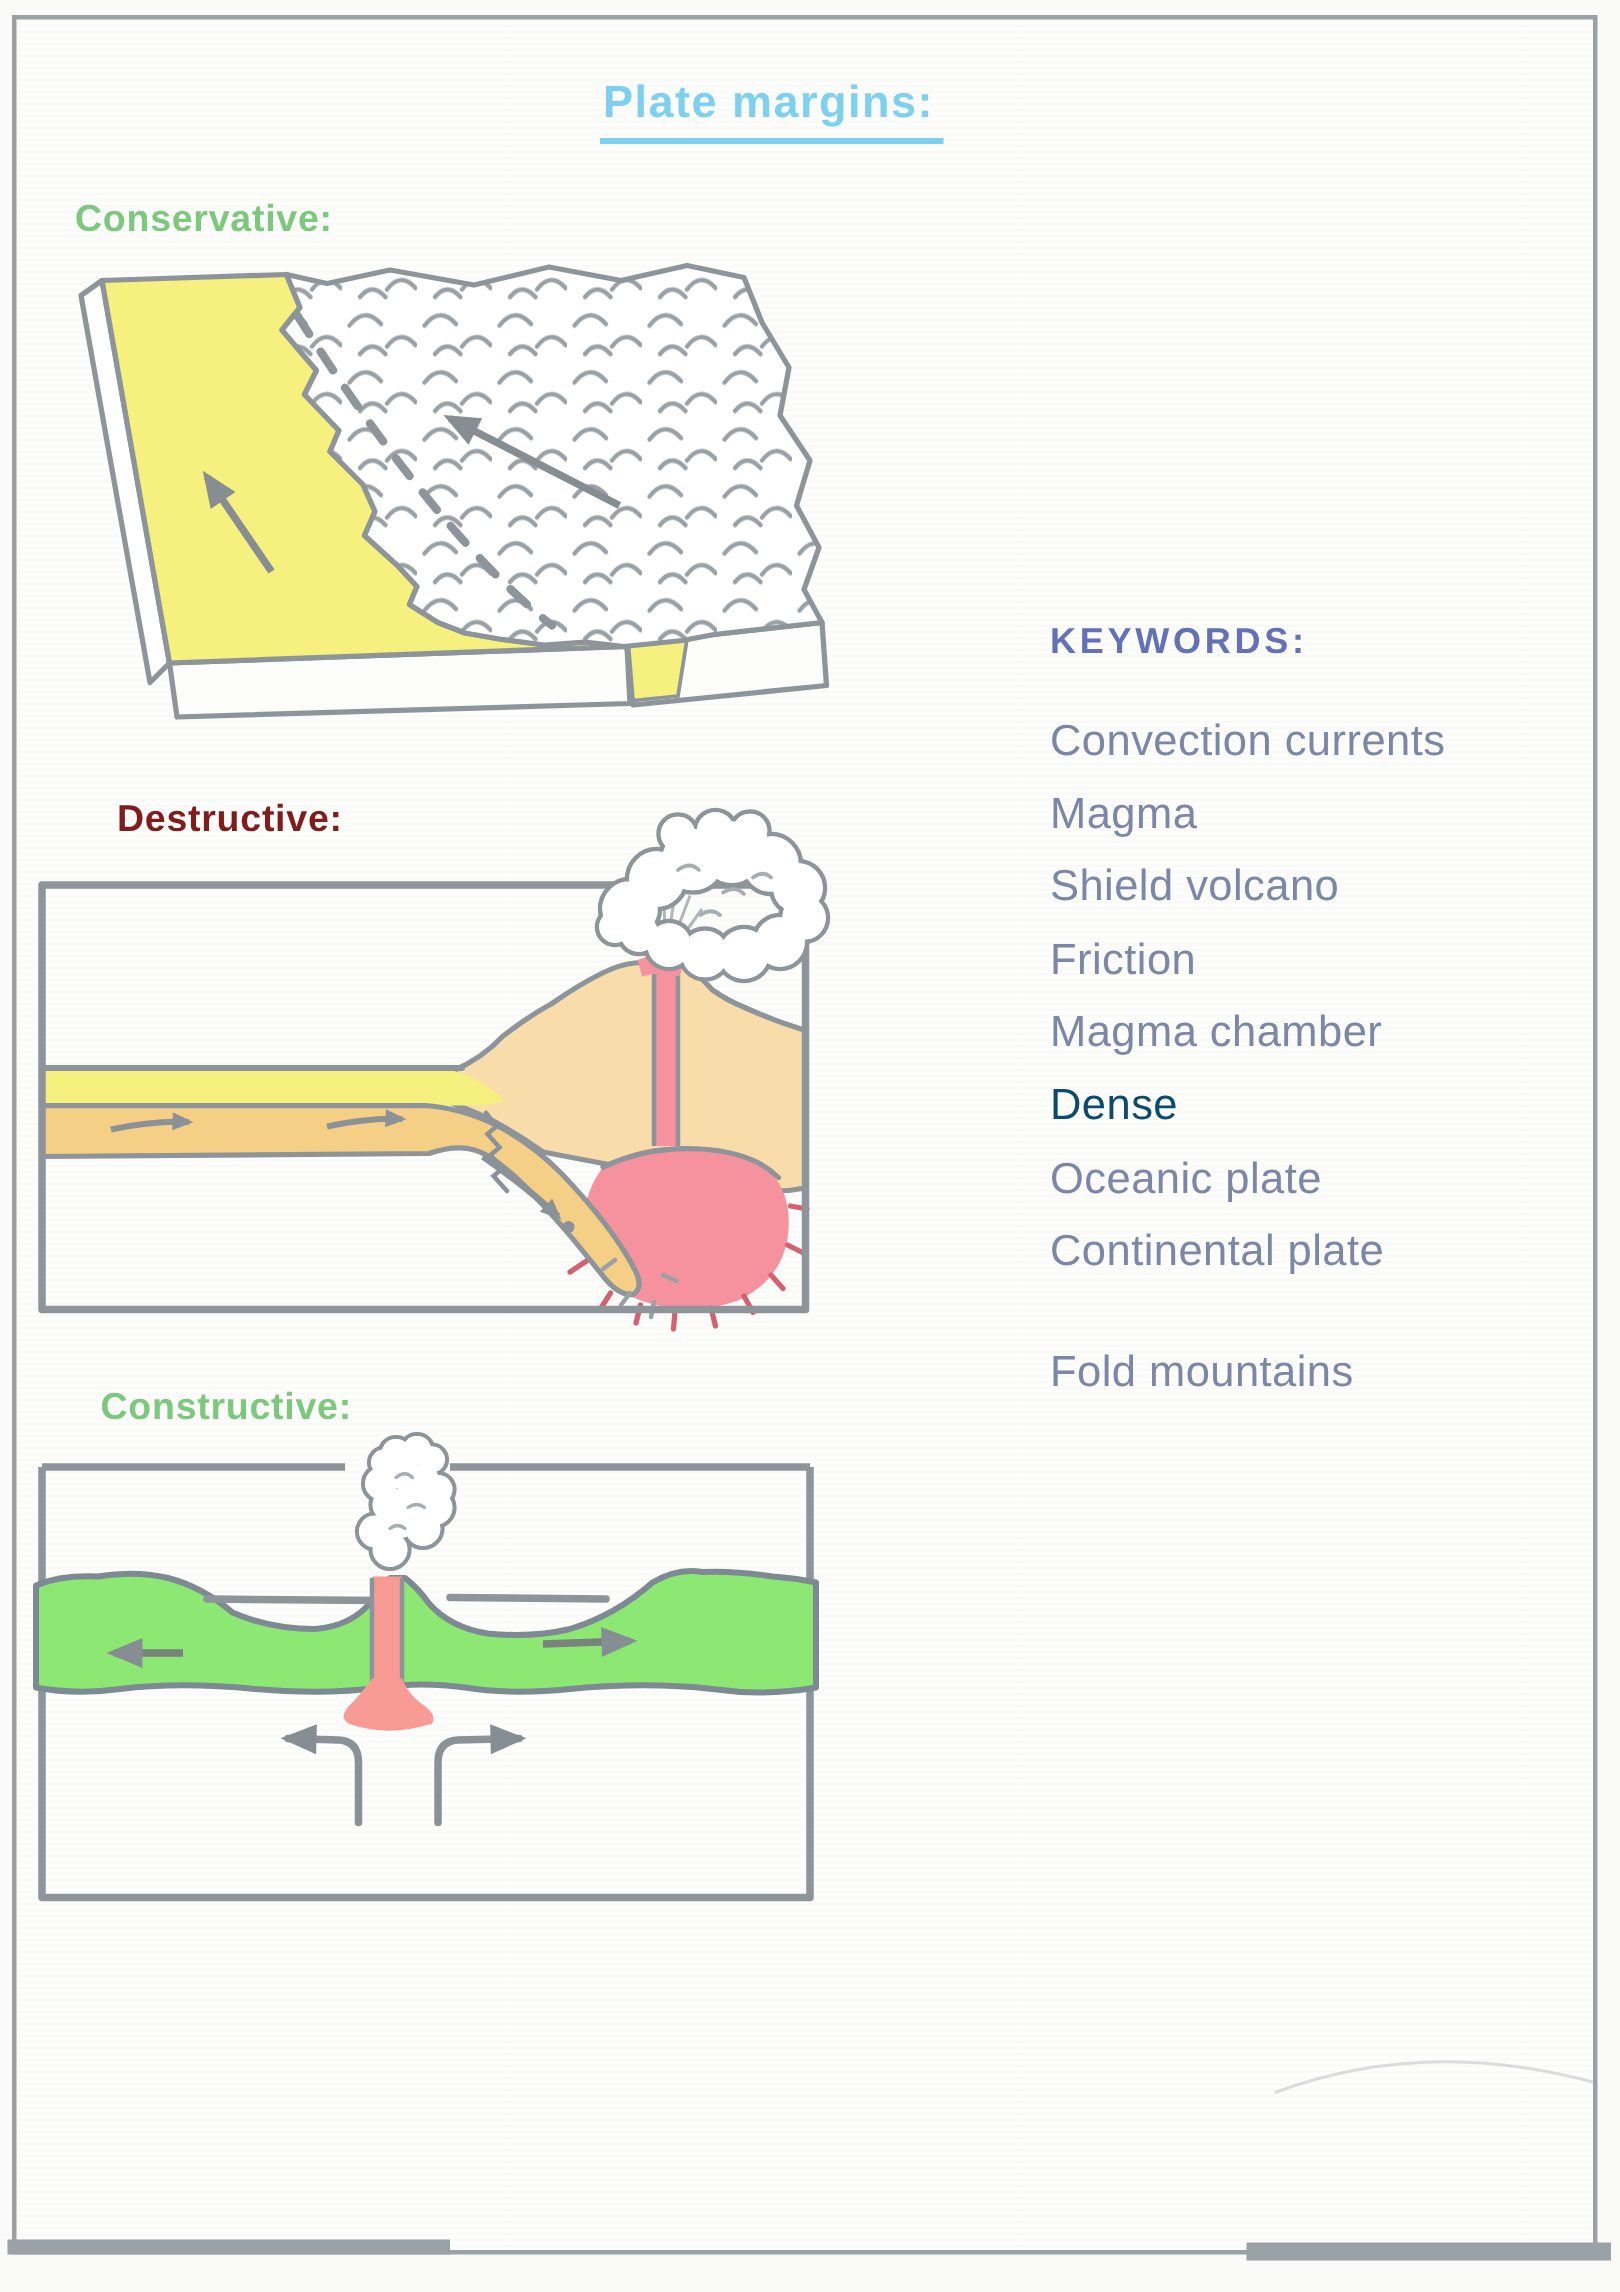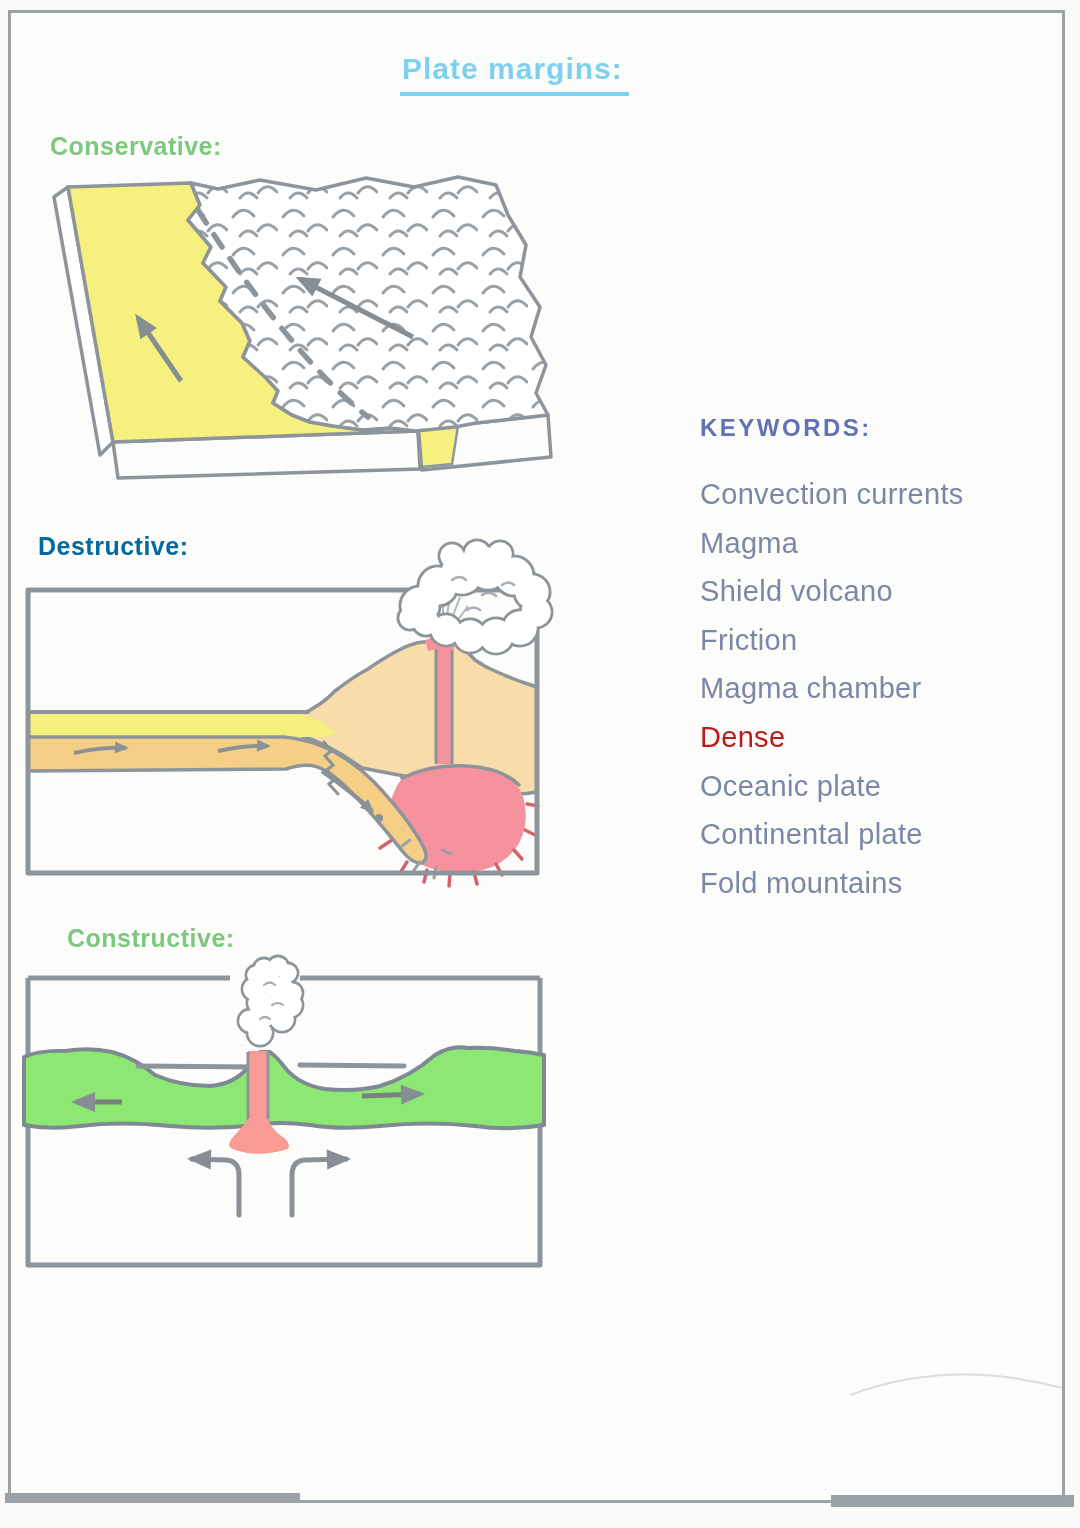--- a/index.html
+++ b/index.html
@@ -36,44 +36,44 @@
   <div class="page">
     <div class="edge-bar left"></div>
     <div class="edge-bar right"></div>
   </div>
 
   <div class="title" style="color: rgb(126, 208, 240);">
     <span class="underline">Plate margins:</span>
   </div>
 
   <div class="section-label lbl-conservative" style="color: rgb(124, 200, 124);">Conservative:</div>
-  <div class="section-label lbl-destructive" style="color: #0369a1;">Destructive:</div>
+  <div class="section-label lbl-destructive" style="color: #7f1d1d; margin-left: 40px;">Destructive:</div>
   <div class="section-label lbl-constructive" style="color: rgb(124, 200, 124);">Constructive:</div>
 
   <div class="kw-heading" style="color: rgb(99, 113, 181);">KEYWORDS:</div>
   <div class="kw-list">
 
       <div class="kw-item" style="color: rgb(123, 135, 166);">Convection currents</div>
 
       <div class="kw-item" style="color: rgb(123, 135, 166);">Magma</div>
 
       <div class="kw-item" style="color: rgb(123, 135, 166);">Shield volcano</div>
 
       <div class="kw-item" style="color: rgb(123, 135, 166);">Friction</div>
 
       <div class="kw-item" style="color: rgb(123, 135, 166);">Magma chamber</div>
 
 
-      <div class="kw-item" style="color: #b91c1c;">Dense</div>
+      <div class="kw-item" style="color: #0c4a6e;">Dense</div>
 
       <div class="kw-item" style="color: rgb(123, 135, 166);">Oceanic plate</div>
 
       <div class="kw-item" style="color: rgb(123, 135, 166);">Continental plate</div>
 
-      <div class="kw-item" style="color: rgb(123, 135, 166);">Fold mountains</div>
+      <div class="kw-item" style="color: rgb(123, 135, 166); margin-top: 32px;">Fold mountains</div>
 
     </div>
 
   <svg class="svg-conservative" width="537" height="345" viewBox="0 0 537 345">
     <defs>
       <marker id="ah" markerUnits="userSpaceOnUse" markerWidth="26" markerHeight="22" refX="20" refY="11" orient="auto">
         <path d="M1,1 L25,11 L1,21 Z" fill="#868e94"></path>
       </marker>
       <marker id="ahs" markerUnits="userSpaceOnUse" markerWidth="16" markerHeight="14" refX="12" refY="7" orient="auto">
         <path d="M1,1 L15,7 L1,13 Z" fill="#8a9298"></path>

